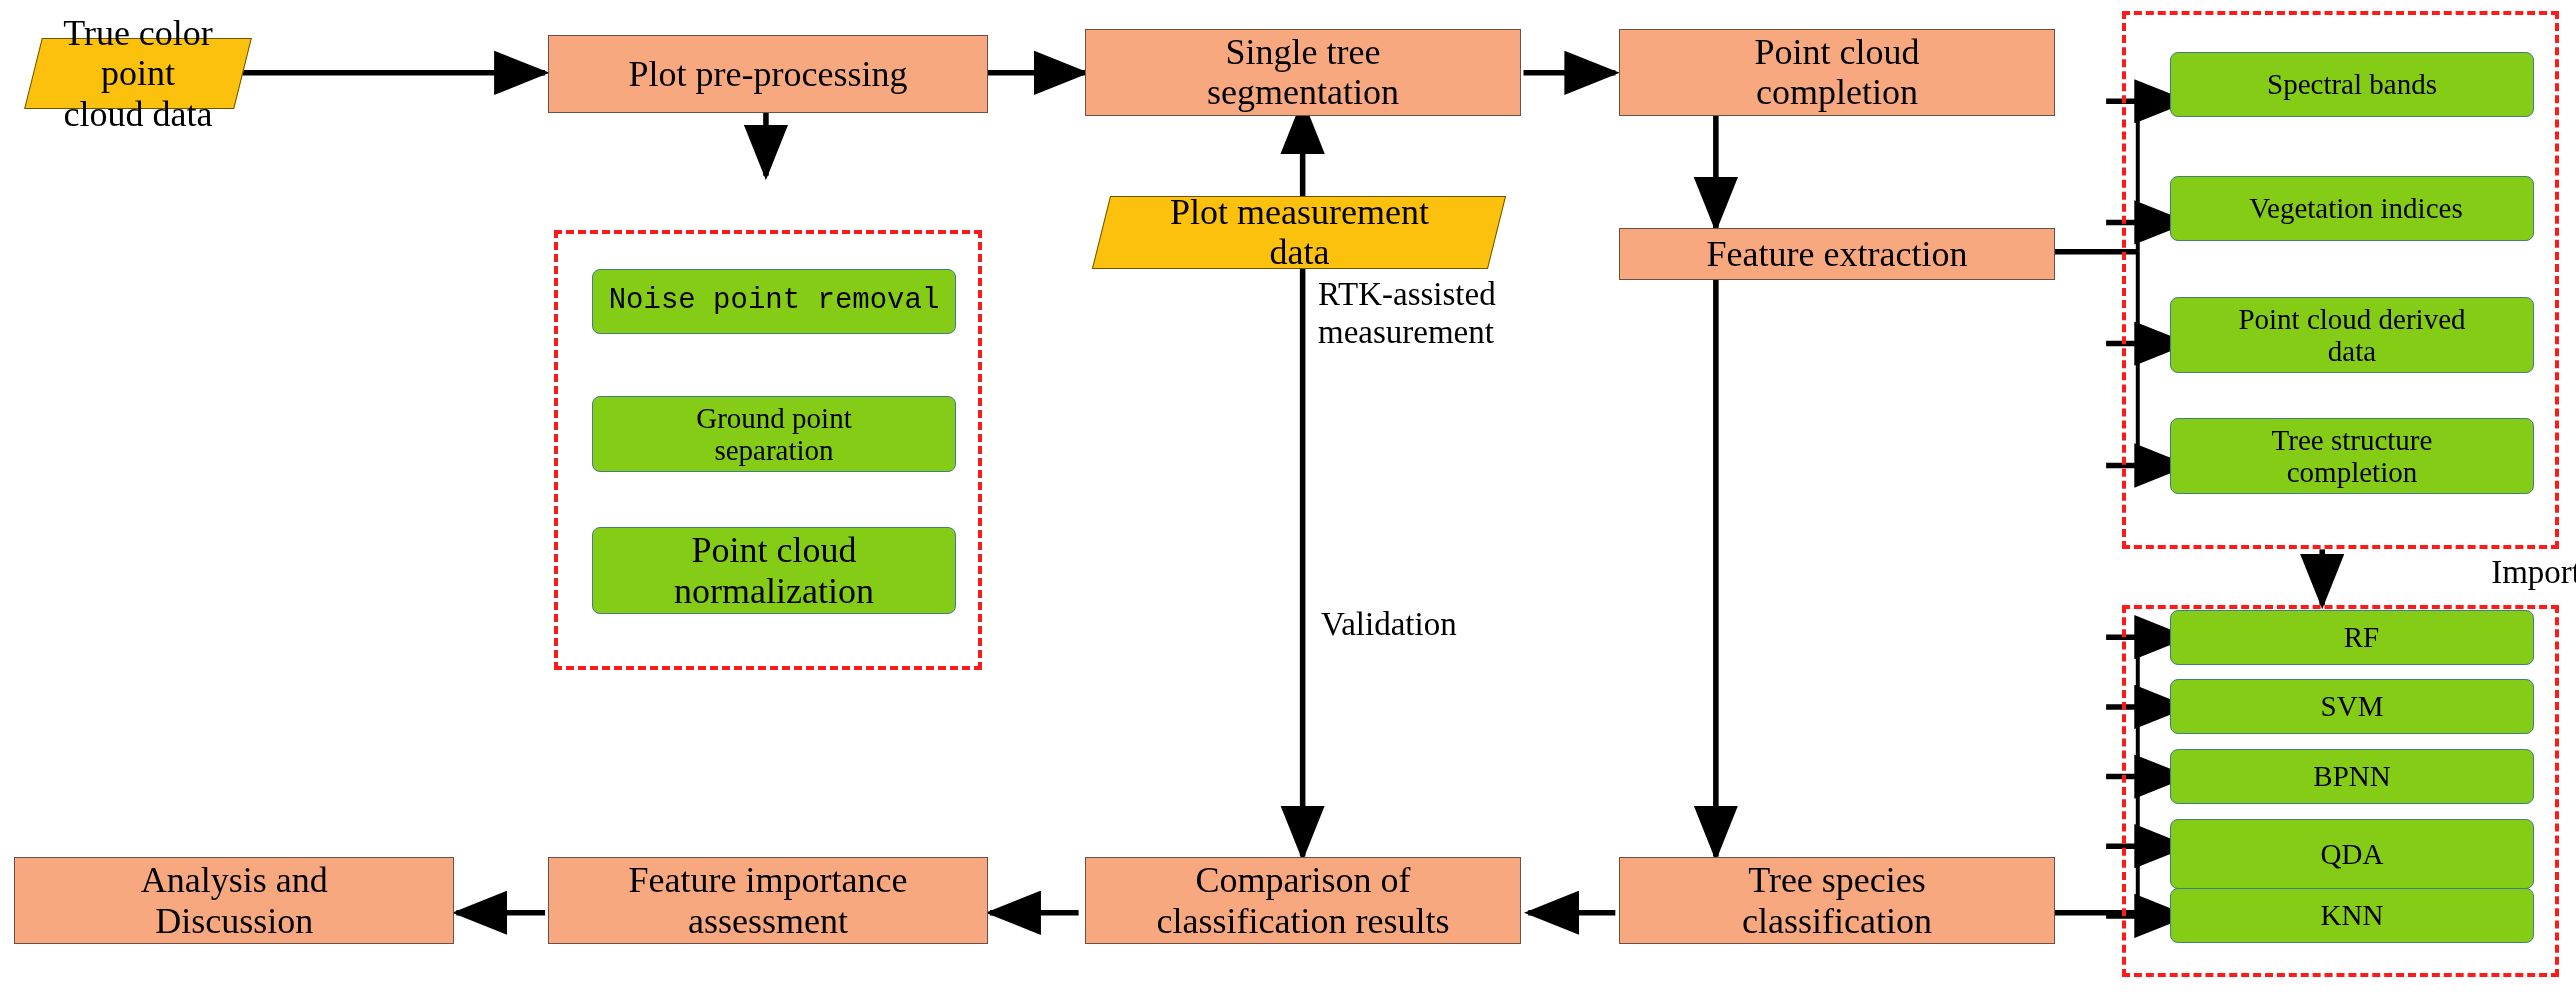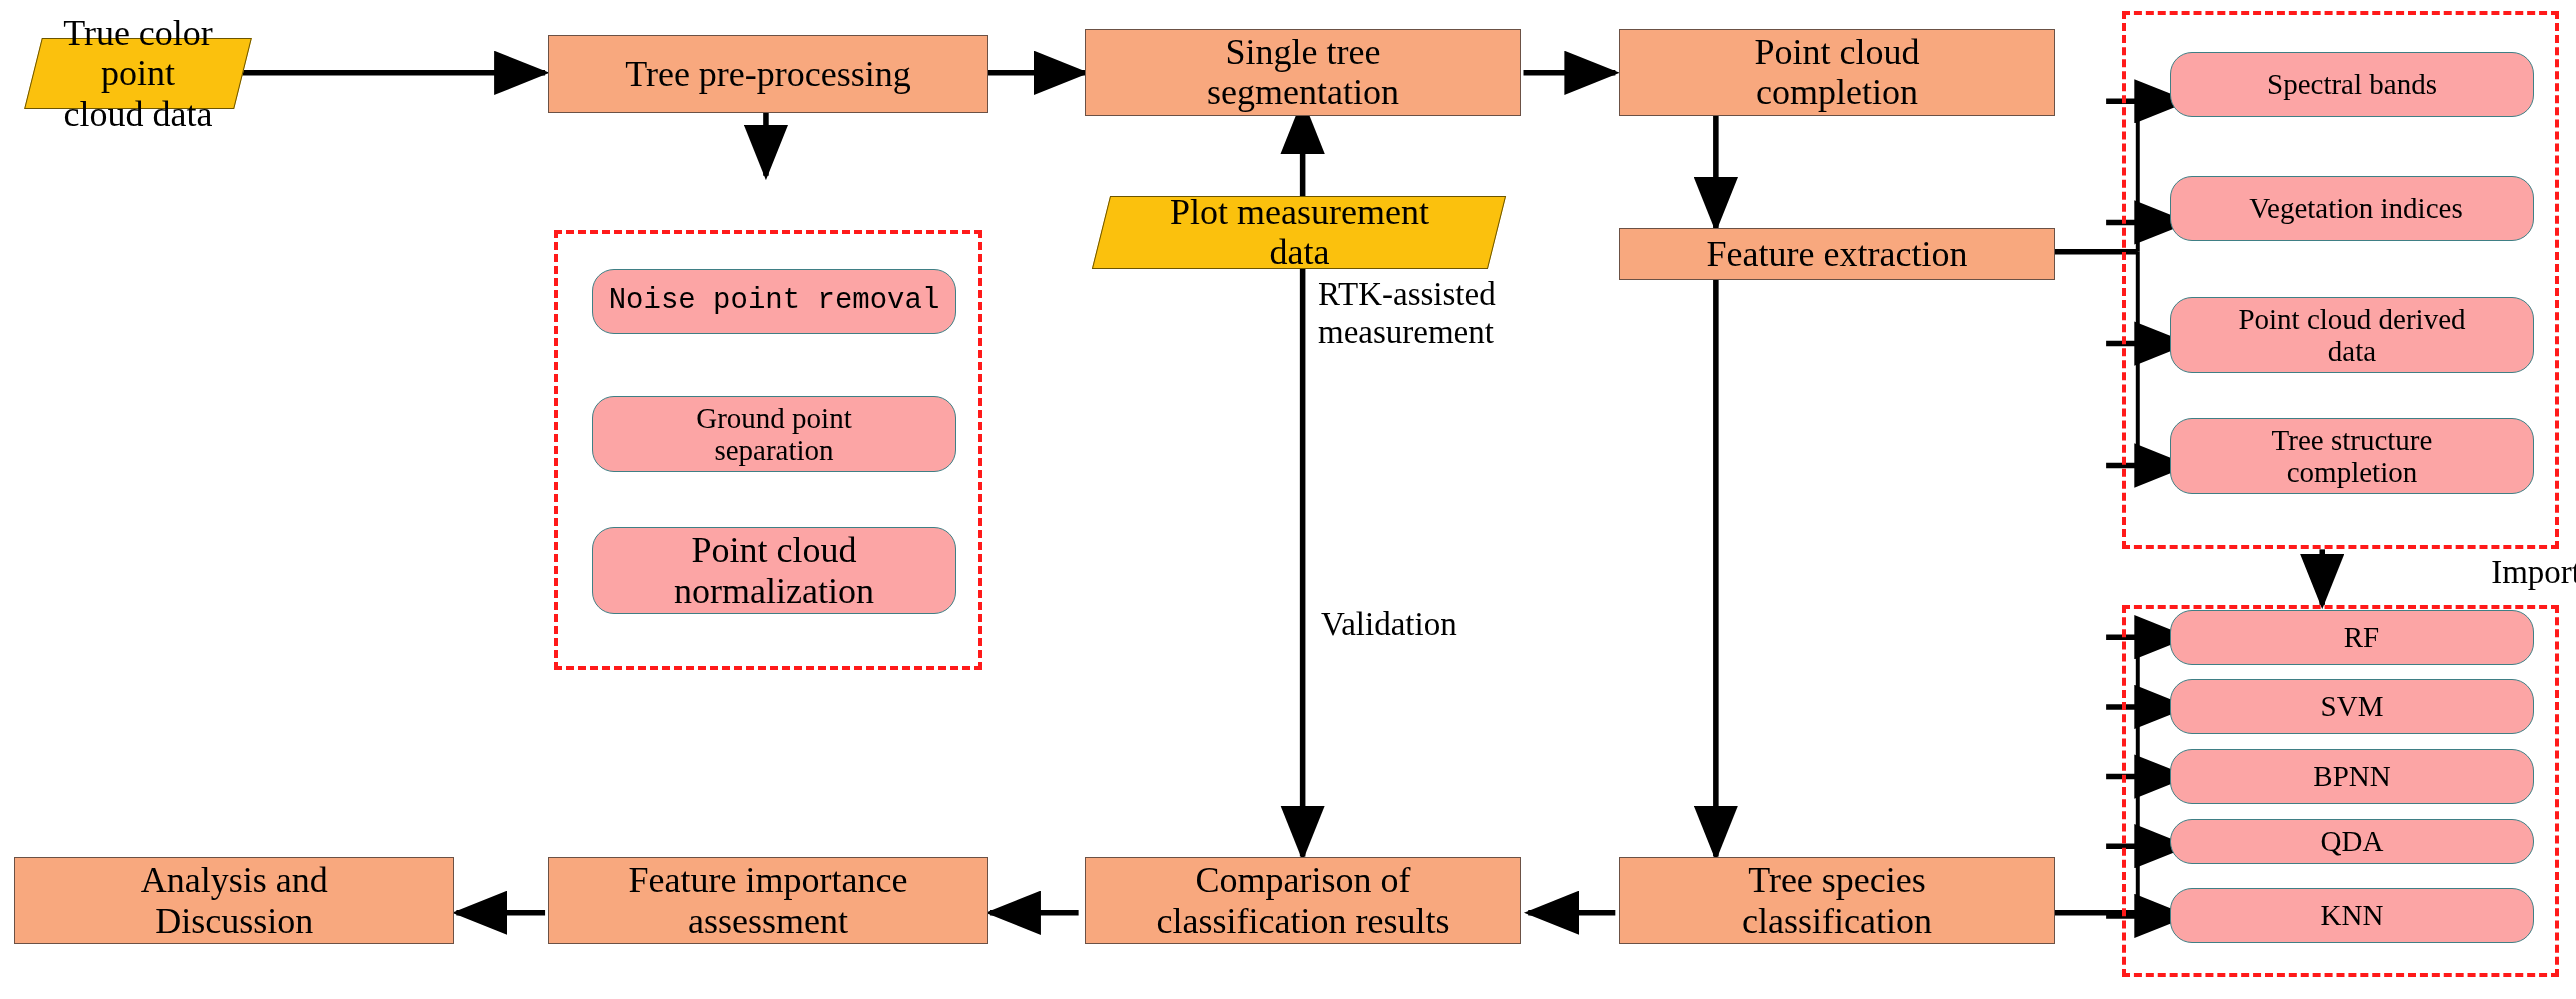--- a/index.html
+++ b/index.html
@@ -9,21 +9,21 @@
   .node{position:absolute;box-sizing:border-box;display:flex;align-items:center;
         justify-content:center;text-align:center;color:#000;line-height:1.12;}
 
   
   .proc{background:#F8A87E;border:1.6px solid #6b5145;font-size:36px;}
   
   .data-par{background:#FBC10D;border:1.6px solid #6b5400;font-size:36px;
             transform:skewX(-14deg);}
   .data-par > span{display:block;transform:skewX(14deg);}
   
-  .sub{background:#fca5a5;border:1.6px solid #3f7f85;border-radius:22px;font-size:29px;}
+  .sub{background:#84cc16;border:1.6px solid #3f7f85;border-radius:8px;font-size:29px;}
   .sub.big{font-size:36px;}
 
   
   .group{position:absolute;box-sizing:border-box;border:4.8px dashed #FF1A1A;background:transparent;}
 
   
   .elabel{position:absolute;font-size:33px;color:#000;line-height:1.15;text-align:center;white-space:pre-line;}
 
   svg.edges{position:absolute;left:0;top:0;width:2576px;height:999px;pointer-events:none;}
 </style>
@@ -96,21 +96,21 @@
   <div class="group" style="left:554px;top:230px;width:428px;height:440px;"></div>
   <div class="group" style="left:2122px;top:11px;width:437px;height:538px;"></div>
   <div class="group" style="left:2122px;top:605px;width:437px;height:372px;"></div>
 
   <div class="node data-par" style="left:33px;top:38px;width:210px;height:71px;">
     <span style="white-space: pre-line;">True color point
 cloud data</span>
   </div>
 
   <div class="node proc" style="left:548px;top:35px;width:440px;height:78px;">
-    <span>Tree pre-processing</span>
+    <span>Plot pre-processing</span>
   </div>
 
   <div class="node proc" style="left:1085px;top:28.5px;width:436px;height:87px;">
     <span style="white-space: pre-line;">Single tree
 segmentation</span>
   </div>
 
   <div class="node proc" style="left:1619px;top:28.5px;width:436px;height:87px;">
     <span style="white-space: pre-line;">Point cloud
 completion</span>
@@ -174,21 +174,21 @@
 
   <div class="node sub" style="left:2170px;top:610px;width:364px;height:55px;padding-left:19px;">
     <span>RF</span>
   </div>
   <div class="node sub" style="left:2170px;top:679px;width:364px;height:55px;">
     <span>SVM</span>
   </div>
   <div class="node sub" style="left:2170px;top:749px;width:364px;height:55px;">
     <span>BPNN</span>
   </div>
-  <div class="node sub" style="left:2170px;top:819px;width:364px;height:45px;">
+  <div class="node sub" style="left:2170px;top:819px;width:364px;height:70px;">
     <span>QDA</span>
   </div>
   <div class="node sub" style="left:2170px;top:888px;width:364px;height:55px;">
     <span>KNN</span>
   </div>
 
   <div class="elabel" style="left: 1318px; top: 276px; width: 261px; text-align: left; white-space: pre-line;">RTK-assisted
 measurement</div>
 
   <div class="elabel" style="left:1321px;top:606px;width:238px;text-align:left;">Validation</div>

